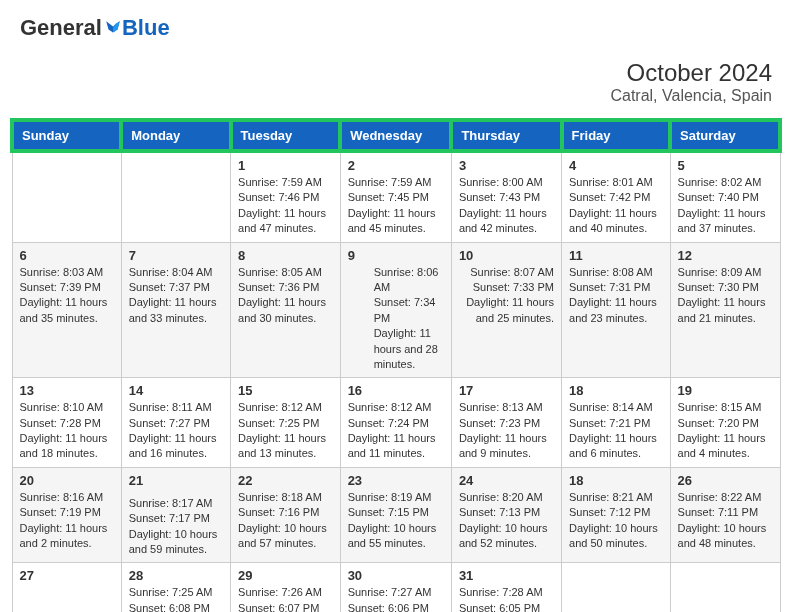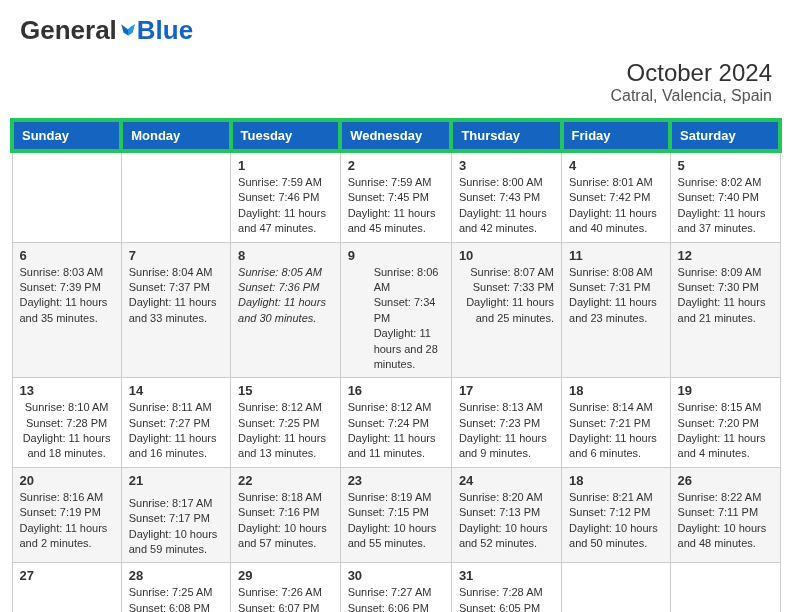--- a/index.html
+++ b/index.html
@@ -18,21 +18,21 @@
       padding: 5px 10px;
     }
     .logo {
       display: flex;
       flex-direction: column;
       align-items: flex-start;
     }
     .logo-text {
       display: flex;
       align-items: center;
-      font-size: 26px;
+      font-size: 22px;
       font-weight: bold;
       color: #333;
     }
     .logo-general { color: #333; }
     .logo-blue { color: #1565c0; }
     .logo-icon {
       width: 18px;
       height: 18px;
       margin-left: 2px;
     }
@@ -165,21 +165,21 @@
 Daylight: 11 hours and 35 minutes.</div>
         </td>
         <td>
           <span class="day-num">7</span>
           <div class="day-info" style="white-space: pre-line;">Sunrise: 8:04 AM
 Sunset: 7:37 PM
 Daylight: 11 hours and 33 minutes.</div>
         </td>
         <td>
           <span class="day-num">8</span>
-          <div class="day-info" style="white-space: pre-line; font-style: italic;">Sunrise: 8:05 AM
+          <div class="day-info" style="white-space: pre-line;">Sunrise: 8:05 AM
 Sunset: 7:36 PM
 Daylight: 11 hours and 30 minutes.</div>
         </td>
         <td>
           <span class="day-num">9</span>
           <div class="day-info" style="white-space: pre-line; margin-left: 26px;">Sunrise: 8:06 AM
 Sunset: 7:34 PM
 Daylight: 11 hours and 28 minutes.</div>
         </td>
         <td>
@@ -197,21 +197,21 @@
         <td>
           <span class="day-num">12</span>
           <div class="day-info" style="white-space: pre-line;">Sunrise: 8:09 AM
 Sunset: 7:30 PM
 Daylight: 11 hours and 21 minutes.</div>
         </td>
       </tr>
       <tr>
         <td>
           <span class="day-num">13</span>
-          <div class="day-info" style="white-space: pre-line; text-align: center;">Sunrise: 8:10 AM
+          <div class="day-info" style="white-space: pre-line;">Sunrise: 8:10 AM
 Sunset: 7:28 PM
 Daylight: 11 hours and 18 minutes.</div>
         </td>
         <td>
           <span class="day-num">14</span>
           <div class="day-info" style="white-space: pre-line;">Sunrise: 8:11 AM
 Sunset: 7:27 PM
 Daylight: 11 hours and 16 minutes.</div>
         </td>
         <td>

